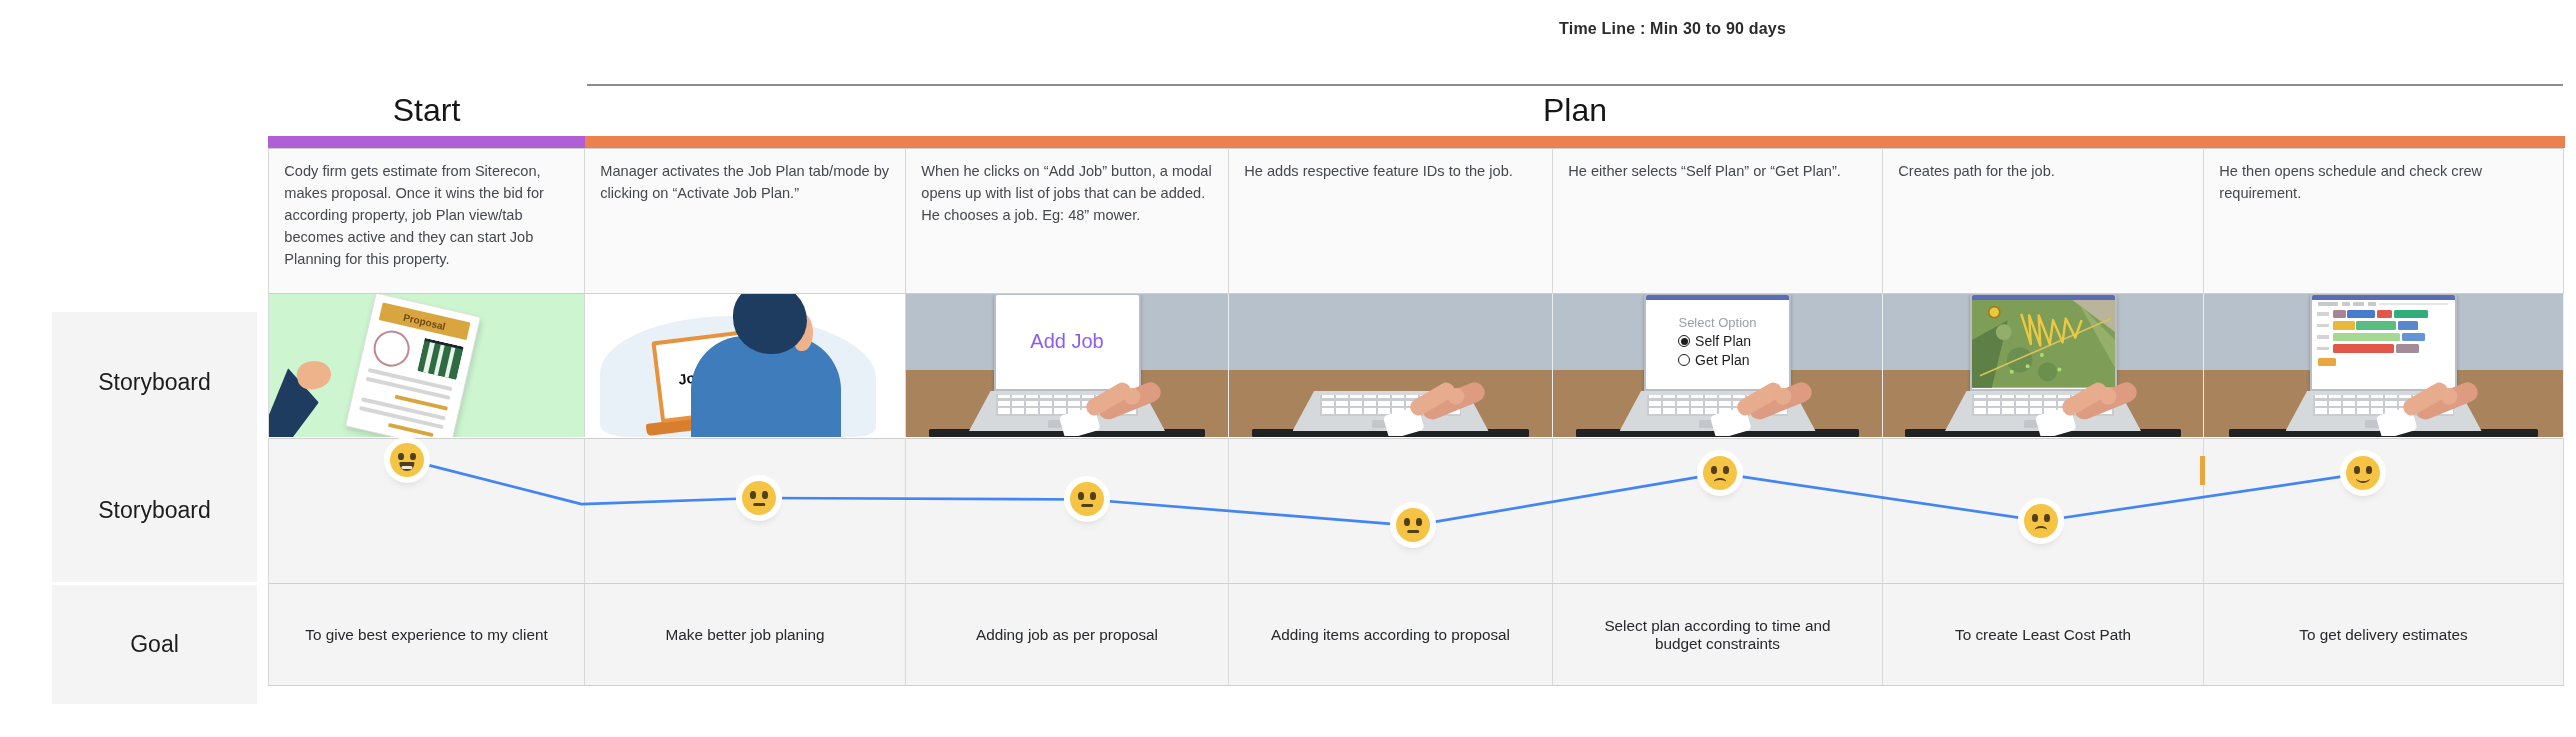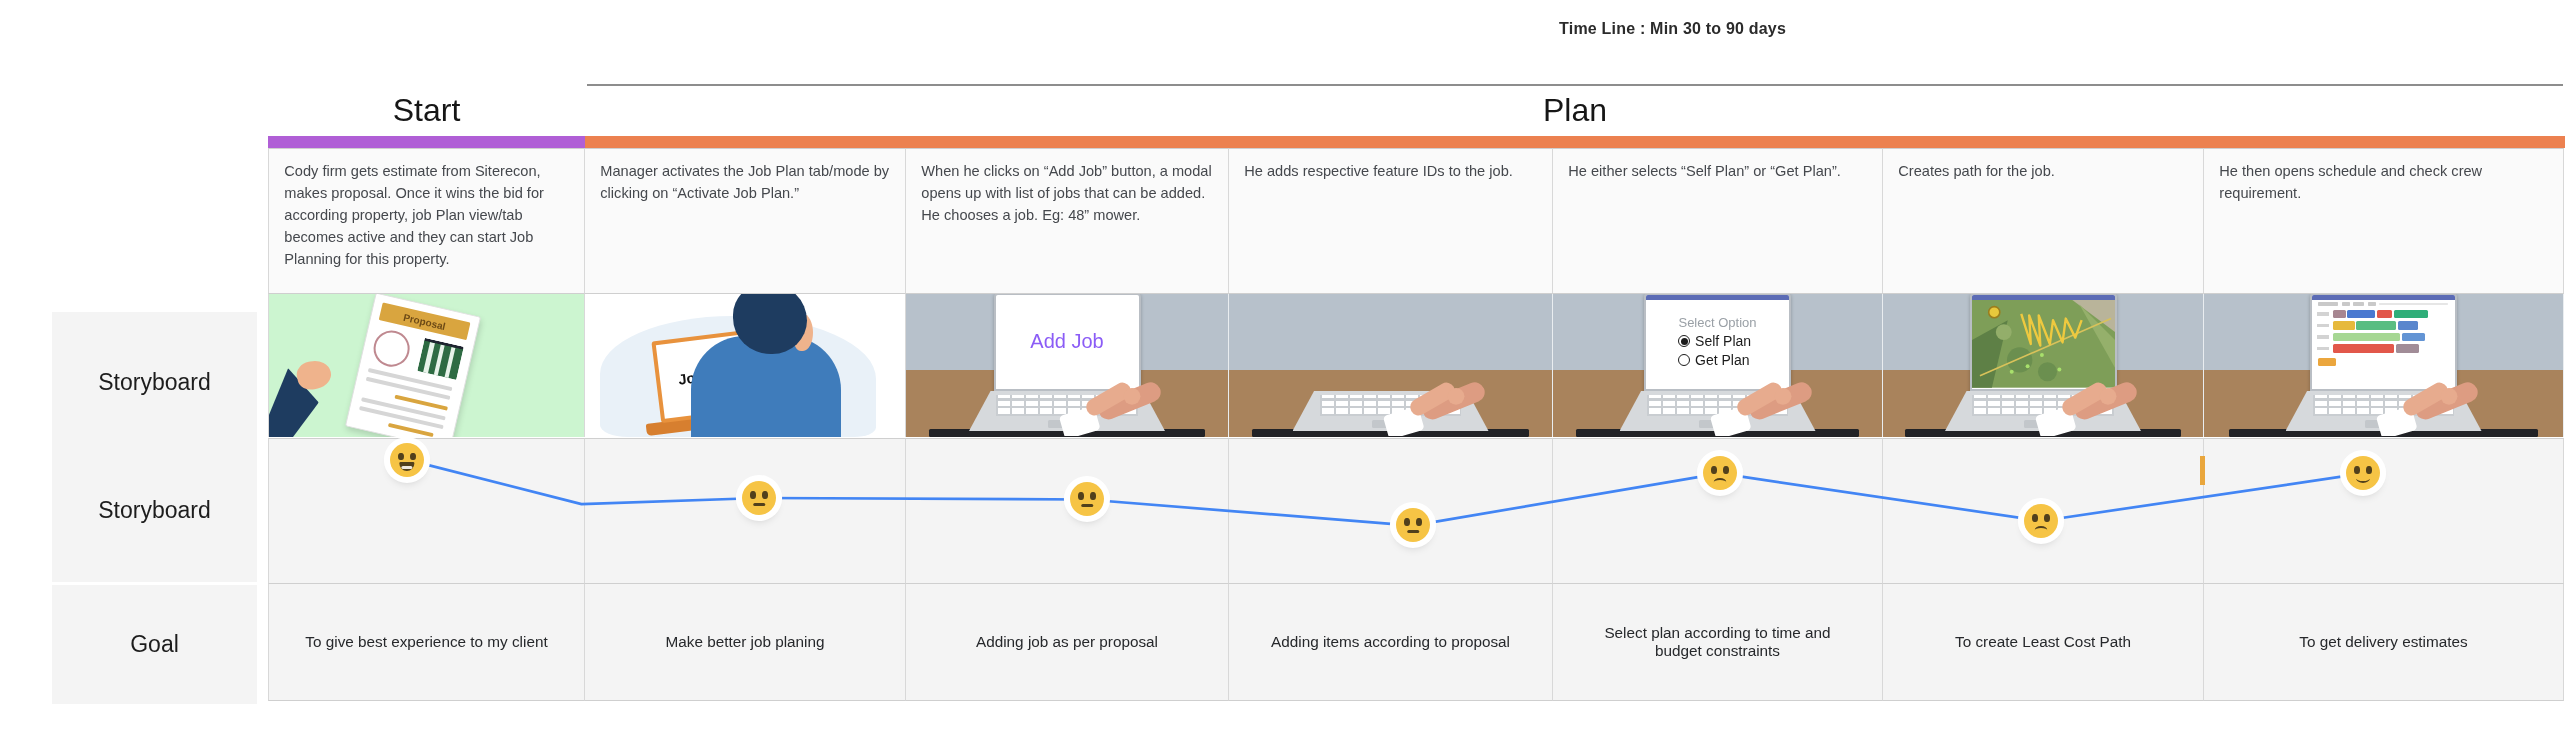--- a/index.html
+++ b/index.html
@@ -31,21 +31,21 @@
   .sb-col1{background:#ccf5d0;}
   .sb-col2{background:#ffffff;}
   .sb-scene{background:linear-gradient(180deg,#b7c1cb 0,#b7c1cb 53%,#a9835c 53%,#a9835c 100%);border-right-color:#e9edf0 !important;}
 
   #experience-row{top:438px;height:146px;}
   #experience-row .cell{background:#f4f4f4;}
   #experience-overlay{position:absolute;left:268px;top:438px;width:2296px;height:146px;pointer-events:none;}
   #experience-overlay svg.journey{position:absolute;left:0;top:0;}
   .orange-sliver{position:absolute;left:1932px;top:18.4px;width:4.6px;height:29px;background:#e9a63c;}
 
-  #goal-row{top:583px;height:118px;}
+  #goal-row{top:583px;height:103px;}
   #goal-row .cell{background:#f4f4f4;display:flex;align-items:center;justify-content:center;text-align:center;font-size:15.3px;color:#26282b;padding:0 26px;}
 
   
   .emoji{position:absolute;width:34px;height:34px;border-radius:50%;background:#f6c445;box-shadow:0 0 0 6.1px #fff,0 5.4px 9.2px rgba(0,0,0,.18);transform:translate(-50%,-50%);}
   .emoji .eye{position:absolute;top:10px;width:5.4px;height:7.7px;border-radius:50%;background:#51401c;}
   .emoji .eye.l{left:8.4px}.emoji .eye.r{right:8.4px}
   .emoji .m-grin{position:absolute;left:50%;transform:translateX(-50%);top:19px;width:15.3px;height:9.2px;background:#51401c;border-radius:1.5px 1.5px 9.2px 9.2px;overflow:hidden;}
   .emoji .m-grin::after{content:"";position:absolute;left:2.3px;right:2.3px;bottom:1.5px;height:3.1px;background:#efe9df;border-radius:1.5px;}
   .emoji .m-neutral{position:absolute;left:50%;transform:translateX(-50%);top:22px;width:11.5px;height:3.1px;background:#51401c;border-radius:1.5px;}
   .emoji .m-sad{position:absolute;left:50%;transform:translateX(-50%);top:21.5px;width:13px;height:7px;border:0;border-top:2.7px solid #51401c;border-radius:50%;}

